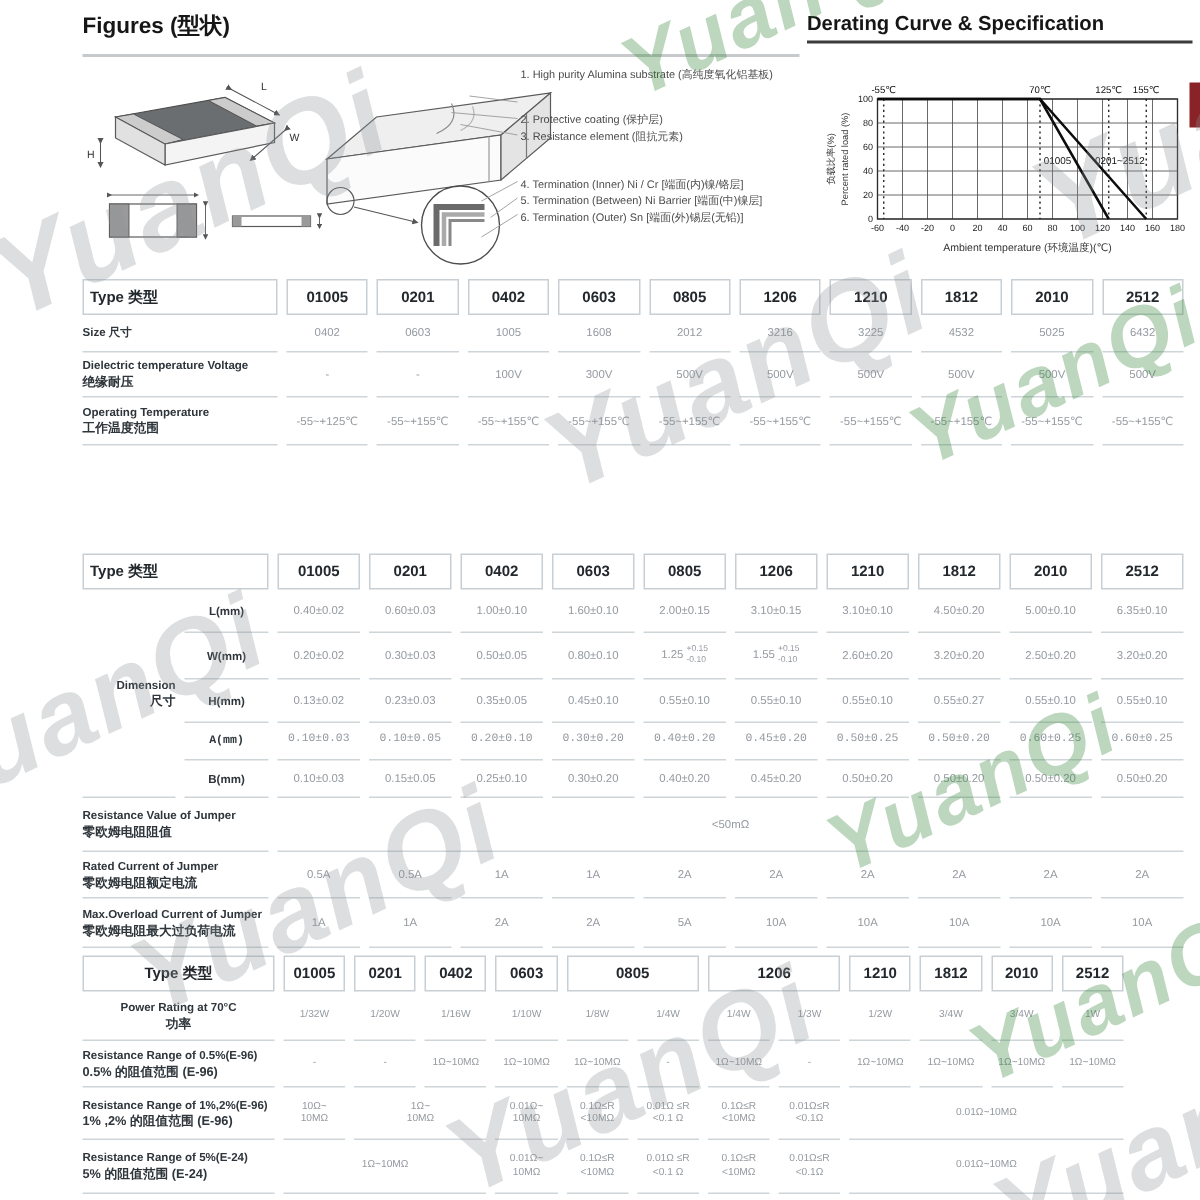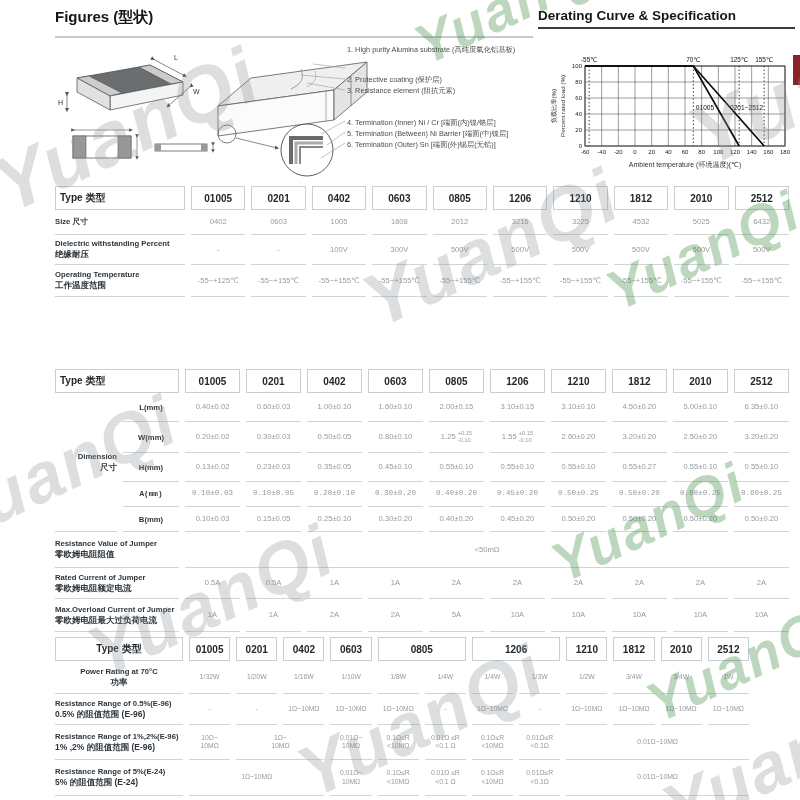--- a/index.html
+++ b/index.html
@@ -232,21 +232,21 @@
           <td class="val">1608</td>
           <td class="val">2012</td>
           <td class="val">3216</td>
           <td class="val">3225</td>
           <td class="val">4532</td>
           <td class="val">5025</td>
           <td class="val">6432</td>
         </tr>
         <tr style="height: 30px;">
           <td class="lab">
-            <div class="en">Dielectric withstanding Percent</div>
+            <div class="en">Dielectric temperature Voltage</div>
             <div class="zh">绝缘耐压</div>
           </td>
           <td class="val">-</td>
           <td class="val">-</td>
           <td class="val">100V</td>
           <td class="val">300V</td>
           <td class="val">500V</td>
           <td class="val">500V</td>
           <td class="val">500V</td>
           <td class="val">500V</td>

